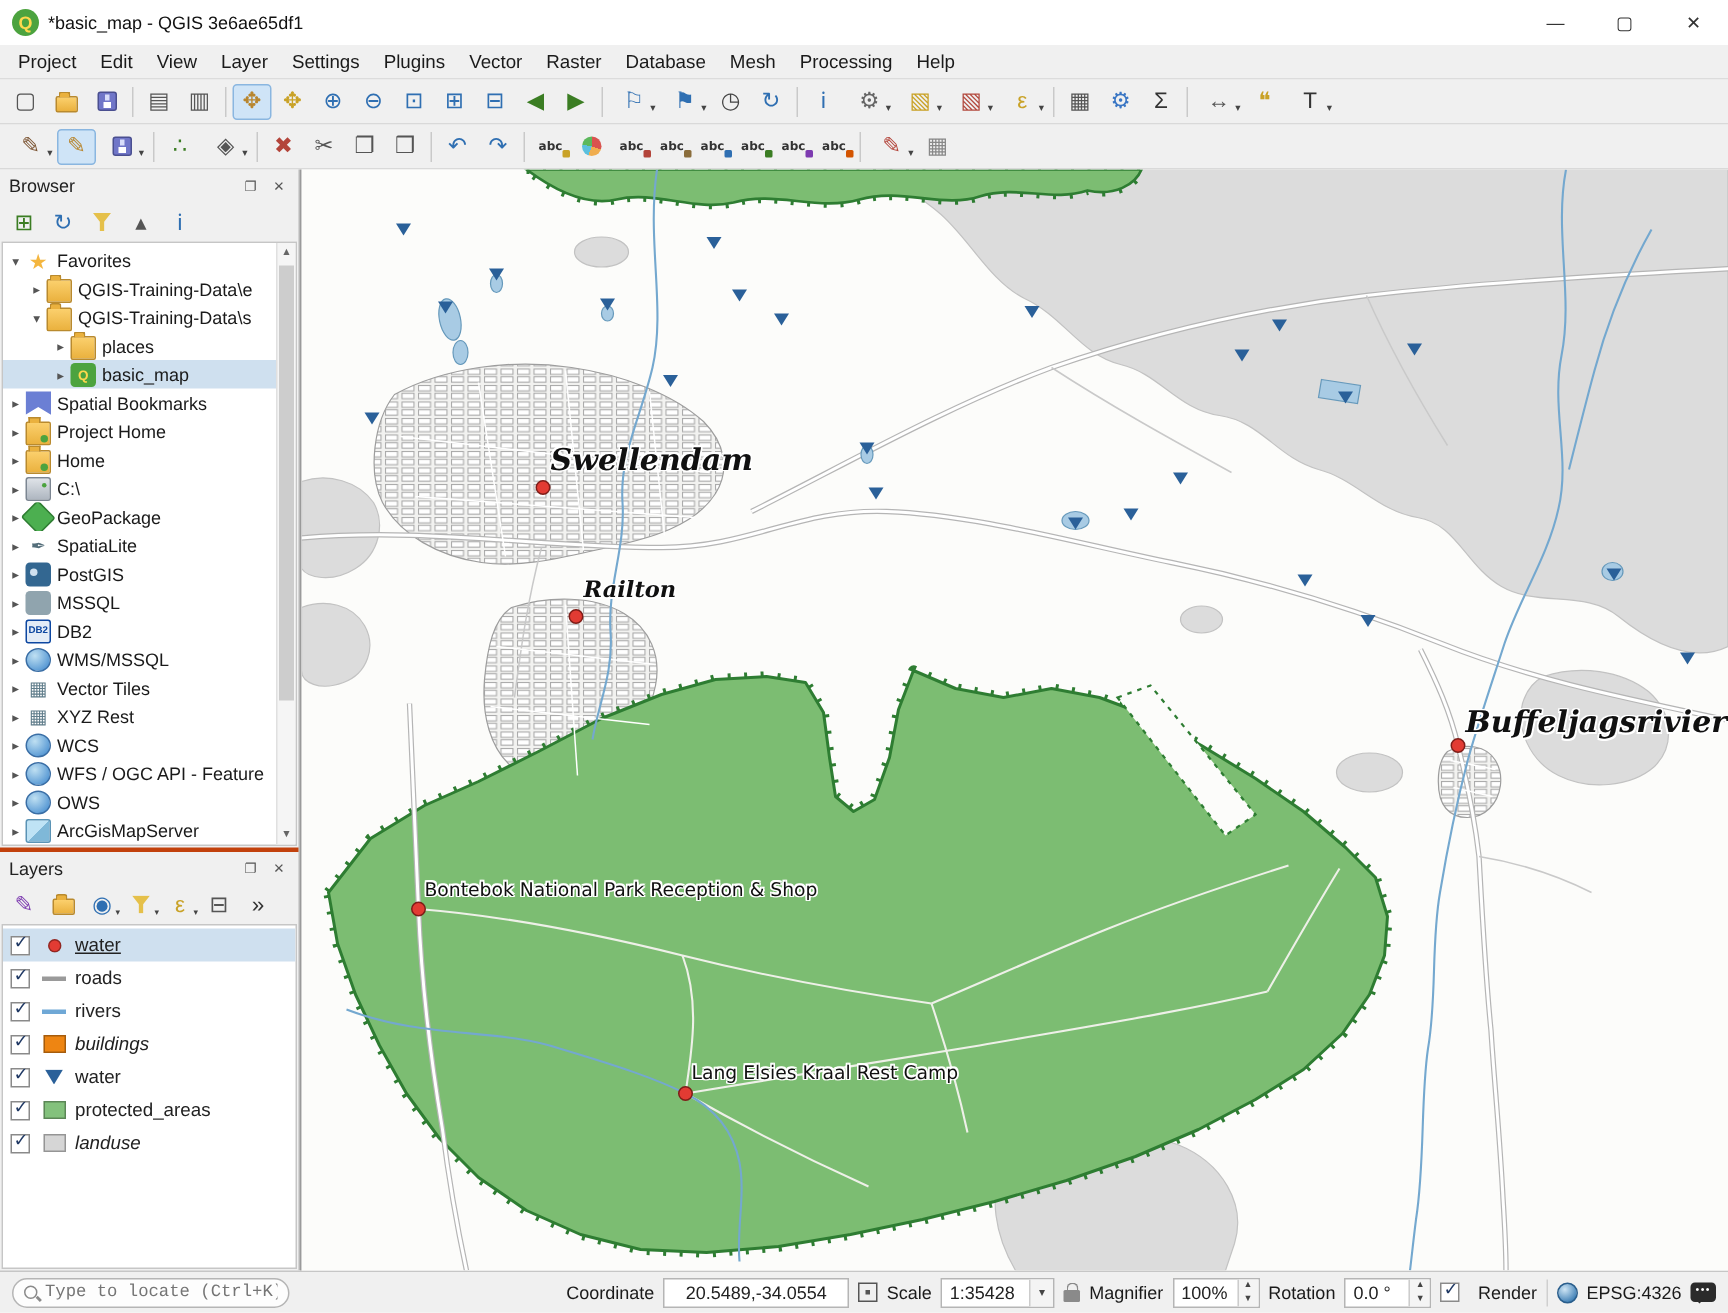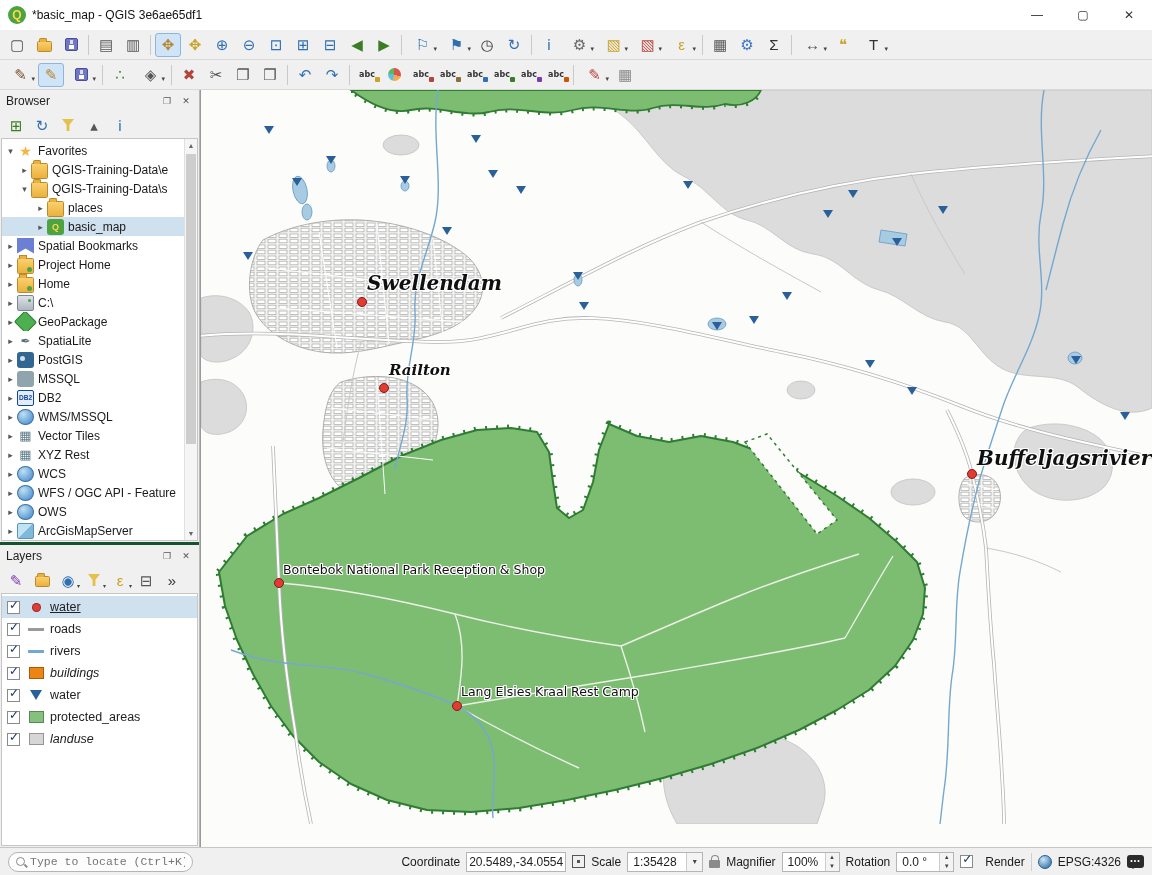--- a/index.html
+++ b/index.html
@@ -57,21 +57,21 @@
   [data-kind="db2"] { font:bold 6.5px "Liberation Sans",sans-serif; color:#0d47a1; border:1px solid #0d47a1; background:#e3ecf7; border-radius:2px; padding:1px 1px; }
   [data-kind="globe"] { width:13px; height:13px; border-radius:50%; background:radial-gradient(circle at 35% 30%, #bfe0f2, #5b9bd5 75%); border:1px solid #3a6ea5; }
   [data-kind="tiles"] { color:#607d8b; font-size:13px; }
   [data-kind="arcgis"] { width:13px; height:13px; border-radius:2px; background:linear-gradient(135deg,#bfe3f5 50%,#7fb8d8 50%); border:1px solid #5a93b5; }
 
   
   .main { flex:1; display:flex; min-height:0; }
   .left-col { width:200px; flex:none; display:flex; flex-direction:column; background:#f0f0f0; border-right:1px solid #b8b8b8; }
 
   .panel { display:flex; flex-direction:column; min-height:0; }
-  .panel-browser { height:455px; flex:none; border-bottom:3px solid #14532d; }
+  .panel-browser { height:455px; flex:none; border-bottom:3px solid #c2410c; }
   .panel-layers { flex:1; }
   .panel-title { height:22px; flex:none; display:flex; align-items:center; padding:0 6px; font-size:12px; }
   .pt-buttons { margin-left:auto; display:flex; gap:5px; }
   .pt-btn { width:14px; height:14px; font-size:9px; color:#555; display:flex; align-items:center; justify-content:center; }
   .panel-toolbar { height:26px; flex:none; display:flex; align-items:center; gap:2px; padding:0 4px; }
   .ptb-btn { width:24px; height:22px; display:flex; align-items:center; justify-content:center; position:relative; font-size:13px; border-radius:3px; }
   .ptb-btn .dd { display:none; position:absolute; right:0; bottom:2px; font-size:6px; color:#444; }
   .ptb-btn.has-dd .dd { display:block; }
 
   .panel-body { flex:1; margin:0 1px 1px 1px; background:#ffffff; border:1px solid #c6c6c6; display:flex; min-height:0; overflow:hidden; }
@@ -113,21 +113,21 @@
   .map-label[data-style="small"] { font:normal 12.5px "DejaVu Sans", sans-serif; }
 
   
   .statusbar { height:28px; flex:none; background:#f0f0f0; border-top:1px solid #c6c6c6; display:flex; align-items:center; gap:6px; padding:0 8px; font-size:12px; }
   .locate { width:185px; height:20px; border:1px solid #b5b5b5; border-radius:10px; background:#fdfdfd; display:flex; align-items:center; gap:5px; padding:0 7px; }
   .locate input { border:none; outline:none; background:transparent; width:100%; font-size:11.5px; color:#555; font-family:Liberation Mono, monospace; }
   .mag-ico { width:9px; height:9px; border:1.5px solid #8a8a8a; border-radius:50%; position:relative; flex:none; }
   .mag-ico::after { content:""; position:absolute; width:4px; height:1.5px; background:#8a8a8a; transform:rotate(45deg); right:-4px; bottom:-1px; }
   .sb-label { color:#1a1a1a; }
   .sb-field { height:20px; background:#fff; border:1px solid #b5b5b5; display:flex; align-items:center; justify-content:center; padding:0 4px; }
-  .coord-field { width:100px; }
+  .coord-field { width:124px; }
   .combo { display:flex; height:20px; border:1px solid #b5b5b5; background:#fff; }
   .combo-value { padding:0 5px; display:flex; align-items:center; min-width:58px; }
   .combo-arrow { width:16px; border-left:1px solid #ccc; background:#f4f4f4; display:flex; align-items:center; justify-content:center; font-size:8px; color:#444; }
   .spin { display:flex; height:20px; border:1px solid #b5b5b5; background:#fff; }
   .spin-value { padding:0 5px; display:flex; align-items:center; min-width:42px; }
   .spin-btns { width:14px; border-left:1px solid #ccc; display:flex; flex-direction:column; background:#f4f4f4; }
   .spin-b { flex:1; font-size:6px; color:#444; text-align:center; line-height:9px; }
   .extent-ico { width:13px; height:13px; border:1px solid #555; position:relative; flex:none; }
   .extent-ico::after { content:""; position:absolute; left:4px; top:4px; width:3px; height:3px; background:#555; }
   .lock-ico { width:11px; height:8px; background:#8a8a8a; border-radius:1px; position:relative; margin-top:5px; flex:none; }
@@ -154,20 +154,46 @@
         <div class="win-btn">
           <span>▢</span>
         </div>
 
         <div class="win-btn">
           <span>✕</span>
         </div>
       </div>
   </div>
 
+  <div class="menubar">
+
+      <div class="menu-item">Project</div>
+
+      <div class="menu-item">Edit</div>
+
+      <div class="menu-item">View</div>
+
+      <div class="menu-item">Layer</div>
+
+      <div class="menu-item">Settings</div>
+
+      <div class="menu-item">Plugins</div>
+
+      <div class="menu-item">Vector</div>
+
+      <div class="menu-item">Raster</div>
+
+      <div class="menu-item">Database</div>
+
+      <div class="menu-item">Mesh</div>
+
+      <div class="menu-item">Processing</div>
+
+      <div class="menu-item">Help</div>
+    </div>
 
   <div class="toolbar">
 
       <div class="tb-btn">
         <span class="tb-ico" style="color: rgb(85, 85, 85);">▢</span>
 
       </div>
 
       <div class="tb-btn">
         <span class="tb-ico" data-kind="folder"></span>

